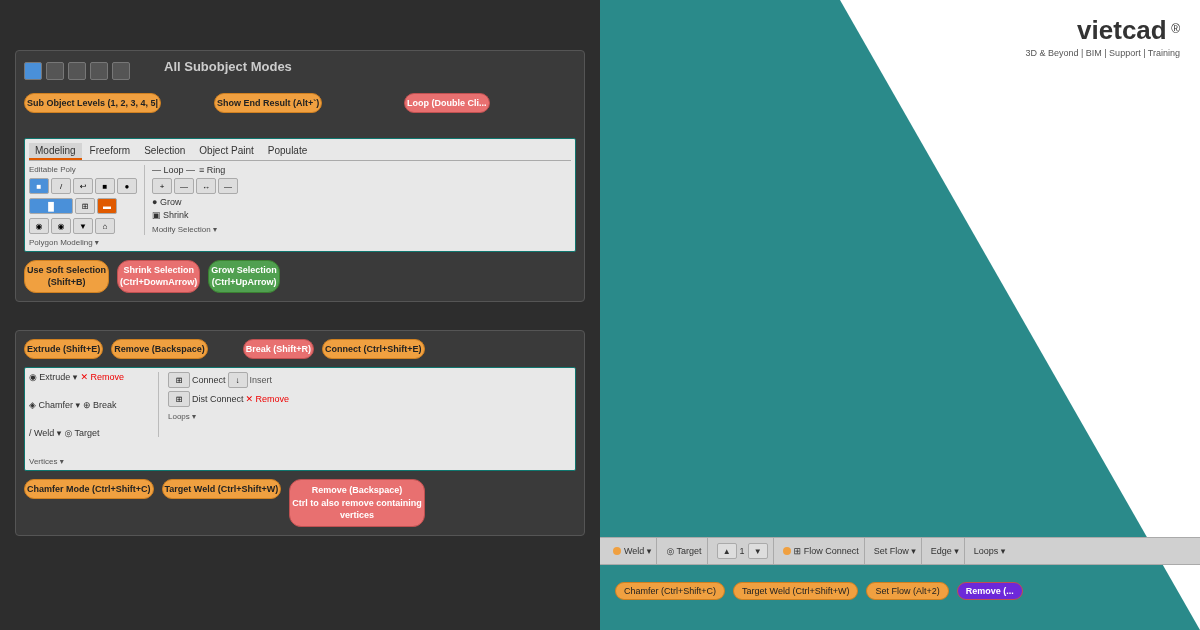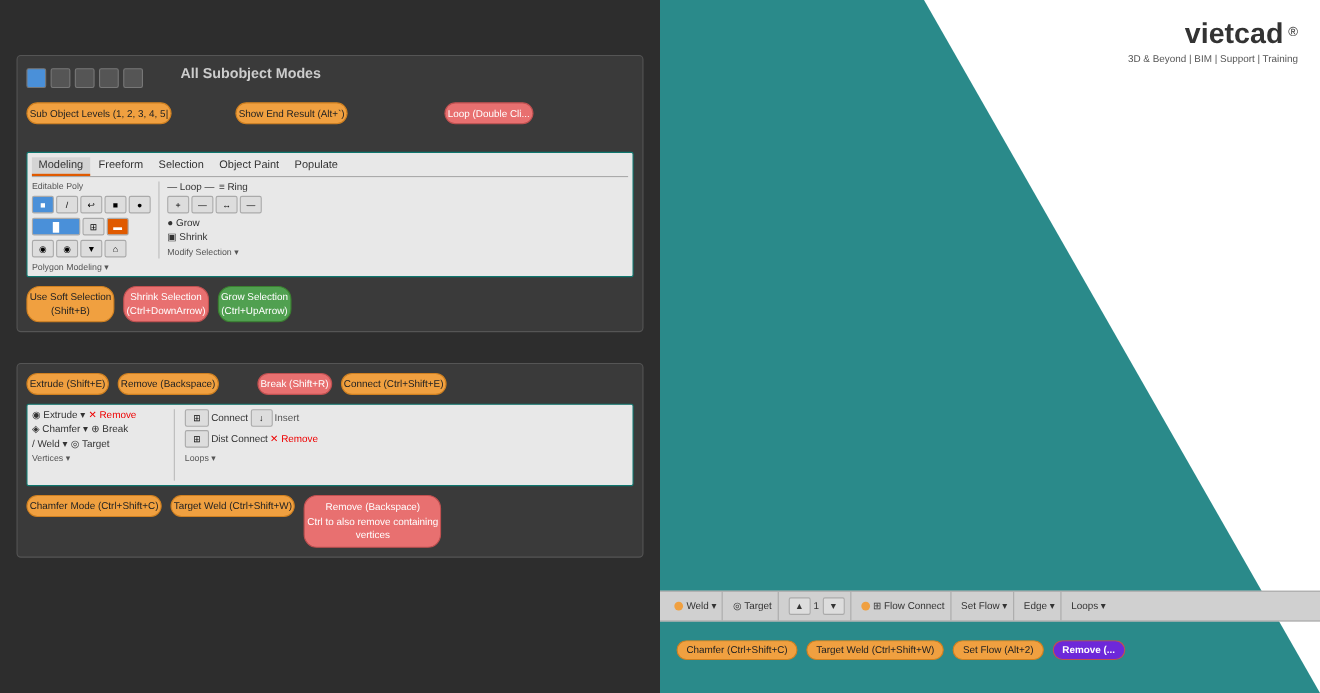--- a/index.html
+++ b/index.html
@@ -157,20 +157,21 @@
     .pill-label {
       background: #f0a040;
       border: 1px solid #d08020;
       border-radius: 12px;
       padding: 4px 2px;
       font-size: 10px;
       color: #222;
       white-space: nowrap;
       display: inline-block;
       text-align: center;
+      font-weight: bold;
     }
 
     .pill-label.pink {
       background: #e87070;
       border-color: #c05050;
       color: #fff;
     }
 
     .pill-label.green {
       background: #50a050;
@@ -369,21 +370,21 @@
     <div style="display:flex;gap:8px;margin-bottom:8px;flex-wrap:wrap;">
       <span class="pill-label" style="font-size:9px;">Extrude (Shift+E)</span>
       <span class="pill-label" style="font-size:9px;">Remove (Backspace)</span>
       <span class="pill-label pink" style="font-size:9px;margin-left:27px;">Break (Shift+R)</span>
       <span class="pill-label" style="font-size:9px;">Connect (Ctrl+Shift+E)</span>
     </div>
 
     <div class="ribbon-area">
       <div style="display:flex;gap:6px;align-items:flex-start;">
 
-        <div style="display:flex;flex-direction:column;gap:3px;min-width:120px;">
+        <div style="display:flex;flex-direction:column;gap:18px;min-width:120px;">
           <div style="display:flex;align-items:center;gap:3px;">
             <span style="font-size:9px;color:#333;">◉ Extrude ▾</span>
             <span style="font-size:9px;color:#e00;">✕ Remove</span>
           </div>
           <div style="display:flex;align-items:center;gap:3px;">
             <span style="font-size:9px;color:#333;">◈ Chamfer ▾</span>
             <span style="font-size:9px;color:#333;">⊕ Break</span>
           </div>
           <div style="display:flex;align-items:center;gap:3px;">
             <span style="font-size:9px;color:#333;">/ Weld ▾</span>

